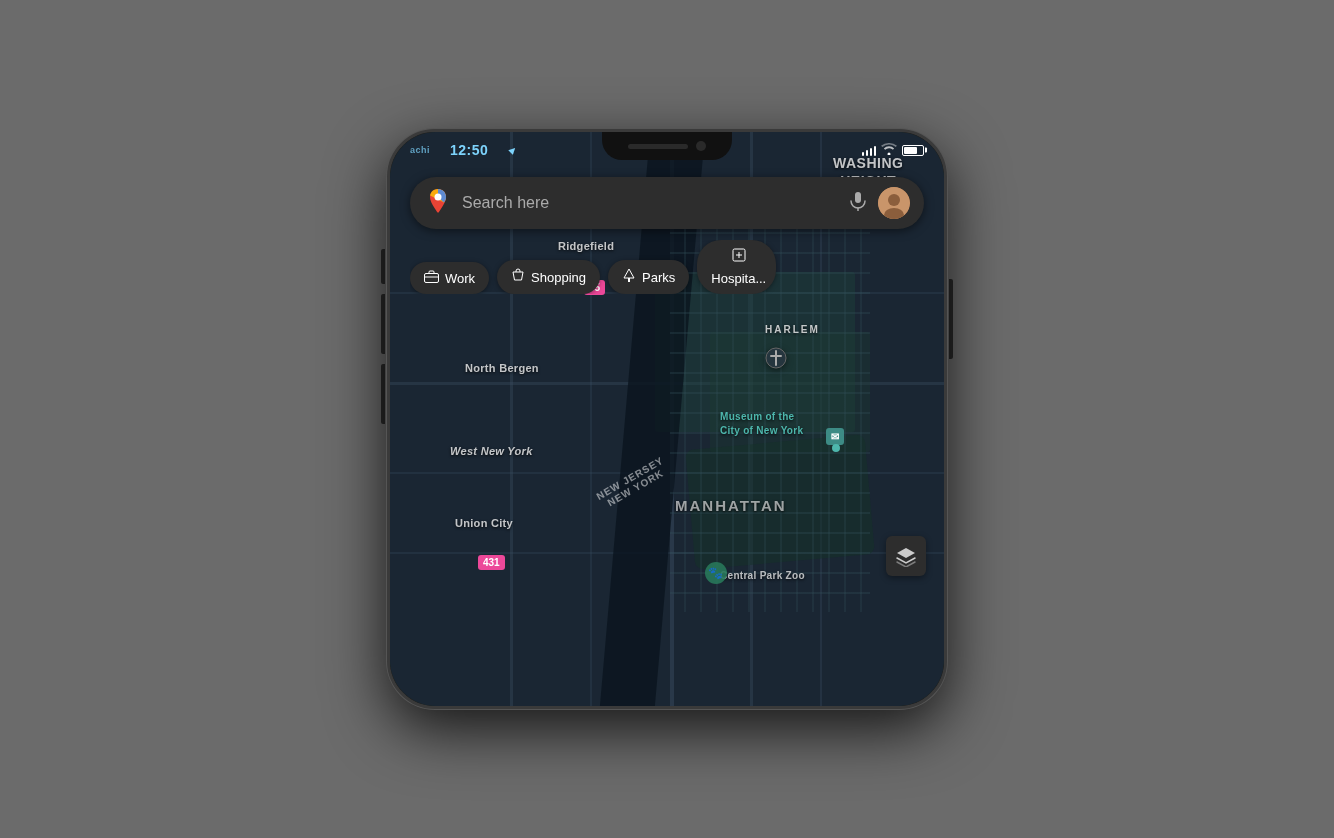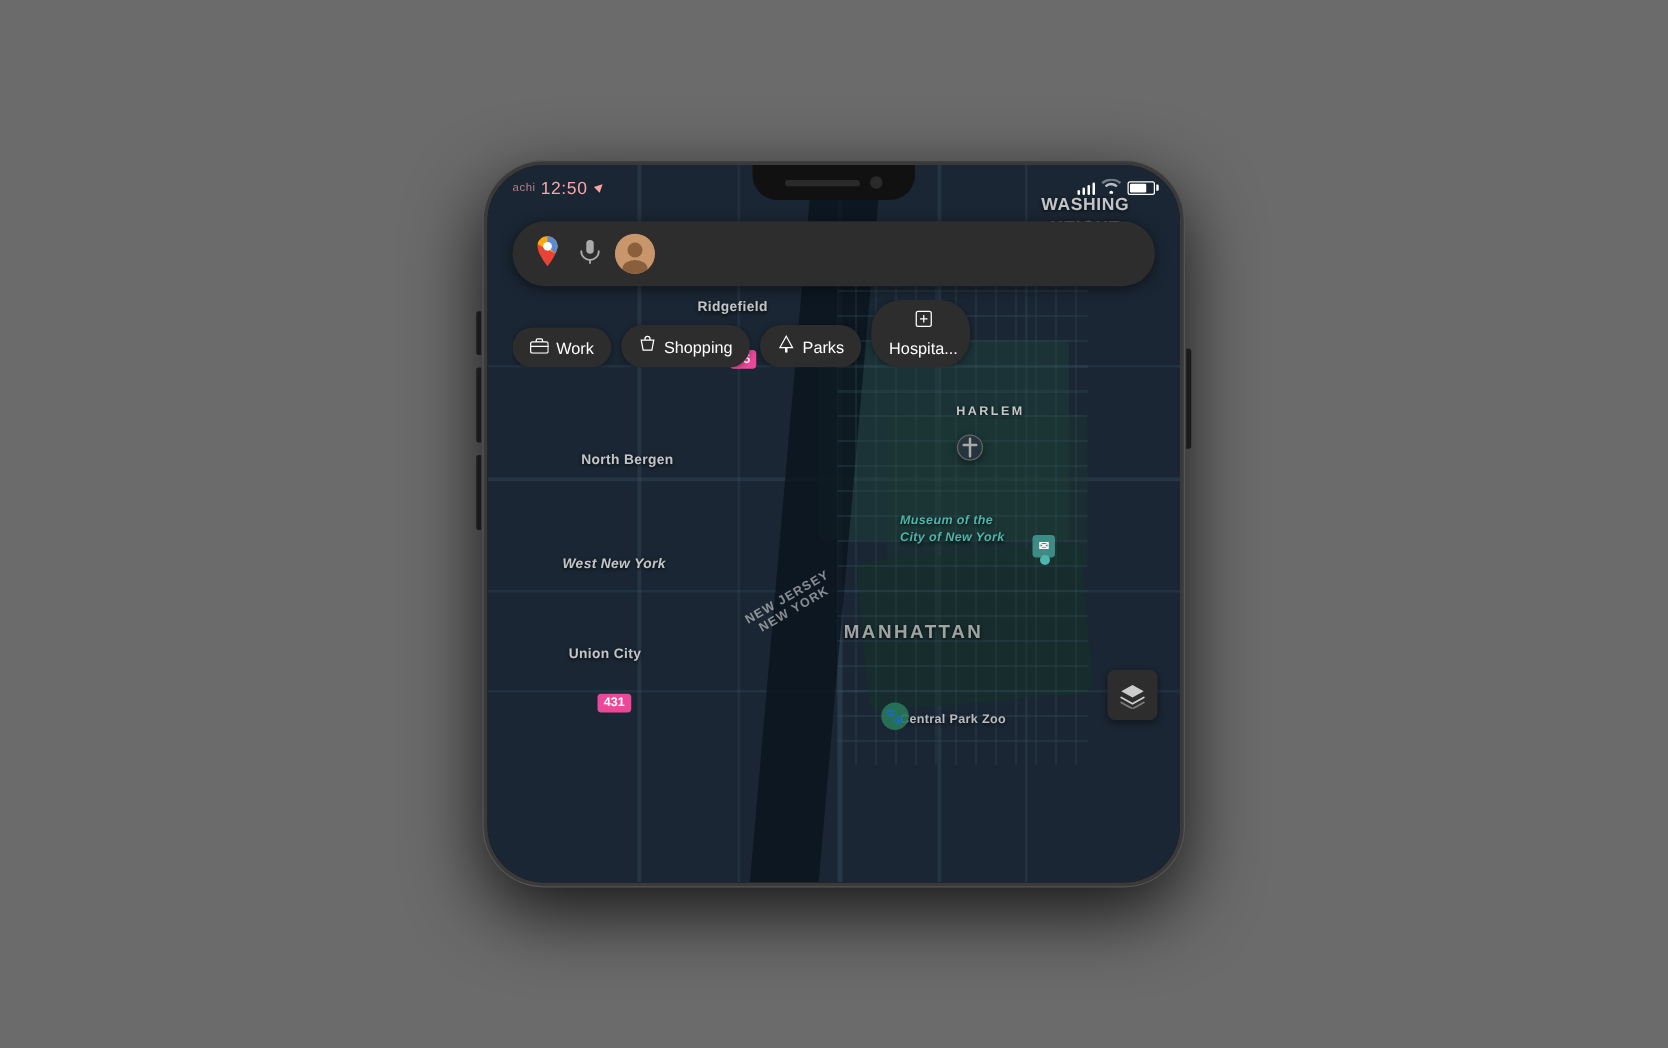--- a/index.html
+++ b/index.html
@@ -89,27 +89,27 @@
       height: 36px;
       display: flex;
       align-items: center;
       justify-content: space-between;
       padding: 0 20px;
       z-index: 10;
       background: transparent;
     }
 
     .status-time {
-      color: #fca5a5;
+      color: #7dd3fc;
       font-size: 14px;
-      font-weight: 400;
+      font-weight: 700;
       letter-spacing: 0.5px;
       display: flex;
       align-items: center;
-      gap: 4px;
+      gap: 20px;
     }
 
     .status-icons {
       display: flex;
       align-items: center;
       gap: 5px;
     }
 
     .signal-bars {
       display: flex;
@@ -300,21 +300,20 @@
     .map-label.large {
       font-size: 15px;
       font-weight: 700;
       letter-spacing: 2px;
       color: rgba(255,255,255,0.6);
     }
 
     .map-label.teal {
       color: #4db6ac;
       font-size: 12px;
-      font-style: italic;
     }
 
     
     .route-badge {
       position: absolute;
       background: #4caf50;
       color: #fff;
       font-size: 10px;
       font-weight: 700;
       padding: 2px 5px;
@@ -529,20 +528,21 @@
         <div>
           <svg width="28" height="28" viewBox="0 0 28 28">
             <path d="M14 2C9.6 2 6 5.6 6 10c0 6.3 8 16 8 16s8-9.7 8-16c0-4.4-3.6-8-8-8z" fill="#EA4335"></path>
             <path d="M14 2C9.6 2 6 5.6 6 10c0 6.3 8 16 8 16" fill="#34A853" opacity="0.01"></path>
             <path d="M14 2c4.4 0 8 3.6 8 8 0 2.1-.8 4-2.1 5.5L6.1 8.4C6.6 4.8 9.9 2 14 2z" fill="#FBBC05" opacity="0.85"></path>
             <path d="M14 2c4.4 0 8 3.6 8 8 0 2.1-.8 4-2.1 5.5L14 10V2z" fill="#4285F4" opacity="0.85"></path>
             <circle cx="14" cy="10" r="3.5" fill="white"></circle>
           </svg>
         </div>
 
+        <span class="search-text">Search here</span>
 
         <div>
           <svg width="20" height="20" viewBox="0 0 20 20" fill="#aaa">
             <rect x="7" y="1" width="6" height="11" rx="3"></rect>
             <path d="M3 10a7 7 0 0 0 14 0" stroke="#aaa" stroke-width="1.5" fill="none" stroke-linecap="round"></path>
             <line x1="10" y1="17" x2="10" y2="20" stroke="#aaa" stroke-width="1.5" stroke-linecap="round"></line>
           </svg>
         </div>
 
         <div class="avatar">

